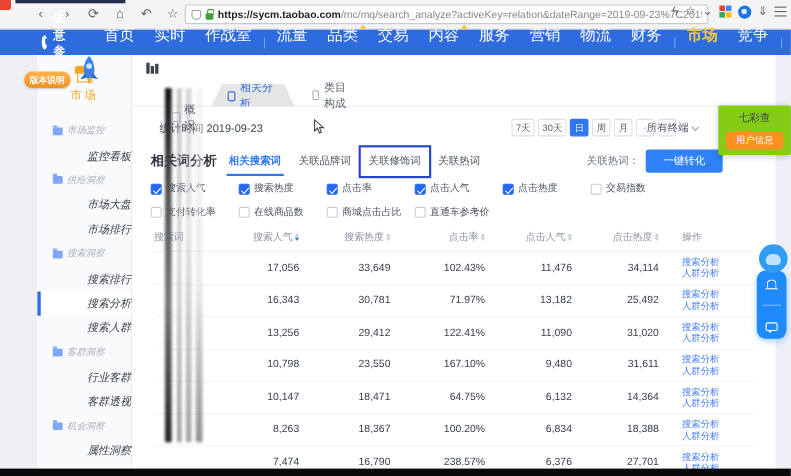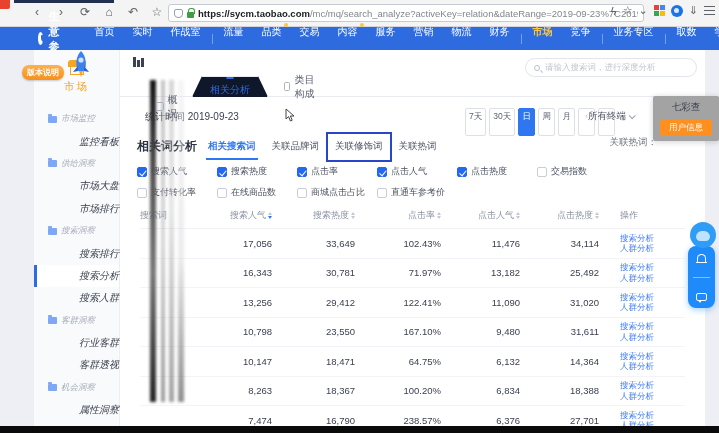--- a/index.html
+++ b/index.html
@@ -28,21 +28,21 @@
   .burger { width:11px; height:9px; border-top:1.5px solid #5f6368; border-bottom:1.5px solid #5f6368; position:relative; cursor:pointer; }
   .burger::after { content:''; position:absolute; left:0; top:2.6px; width:11px; height:1.5px; background:#5f6368; }
 
   
   .navbar { position:absolute; left:0; top:27px; width:719px; height:23px; background:#2e6bdf; display:flex; align-items:center; color:#fff; }
   .brand { display:flex; align-items:center; gap:5px; margin-left:38px; cursor:pointer; }
   .brand-ic { width:13px; height:13px; border-radius:50%; background:#fff; position:relative; }
   .brand-ic::after { content:''; position:absolute; left:3px; top:3px; width:7px; height:7px; background:#2e6bdf; border-radius:1px 4px 1px 4px; }
   .brand-name { font-size:11px; font-weight:bold; letter-spacing:.5px; }
   .nav-items { display:flex; align-items:center; margin-left:18px; }
-  .nav-item { font-size:10px; padding:0 9px; height:37px; line-height:23px; position:relative; cursor:pointer; white-space:nowrap; }
+  .nav-item { font-size:14px; padding:0 9px; height:37px; line-height:23px; position:relative; cursor:pointer; white-space:nowrap; }
   .nav-item.active { color:#f7c64a; font-weight:bold; }
   .nav-item.active::after { content:''; position:absolute; left:9px; right:9px; bottom:1px; height:2px; background:#f7c64a; border-radius:1px; }
   .nav-item .dot { position:absolute; top:3px; right:3px; width:4px; height:4px; border-radius:50%; background:#ffc53d; }
   .nav-sep { width:1px; height:10px; background:rgba(255,255,255,.35); margin:0 2px; }
 
   
   .side-gutter { position:absolute; left:0; top:50px; width:34px; height:383px; background:#edeff4; }
   .sidebar { position:absolute; left:34px; top:50px; width:86px; height:383px; background:#f9fafc; border-right:1px solid #eceef3; }
   .side-head { padding-top:10px; text-align:center; }
   .shop-ic { width:18px; height:16px; margin:0 auto; position:relative; }
@@ -64,38 +64,38 @@
   .rocket { position:absolute; left:46px; top:0; }
 
   
   .main { position:absolute; left:120px; top:50px; width:585px; height:383px; background:#fff; }
   .bars-ic { position:absolute; left:13px; top:7px; display:flex; align-items:flex-end; gap:1.5px; }
   .bars-ic i { display:block; width:2.5px; background:#3c4350; }
   .bars-ic i:nth-child(1){height:10px;} .bars-ic i:nth-child(2){height:7px;} .bars-ic i:nth-child(3){height:9px;}
   .ptab-row { position:absolute; left:0; top:26px; width:100%; height:21px; border-bottom:1px solid #e9ebf0; }
   .ptab { position:absolute; top:0; height:21px; display:flex; align-items:center; gap:4px; font-size:10px; color:#5a6170; cursor:pointer; padding:0 14px; }
   .ptab .doc-ic { width:8px; height:9px; border:1px solid #aab0bc; border-radius:1.5px; position:relative; }
-  .ptab.active { color:#2e6bdf; background:#0f172a; border:1px solid #e9ebf0; border-bottom:none; clip-path:polygon(0 100%, 10px 0, calc(100% - 10px) 0, 100% 100%);flex-direction:column; }
+  .ptab.active { color:#2e6bdf; background:#e5e5e5; border:1px solid #e9ebf0; border-bottom:none; clip-path:polygon(0 100%, 10px 0, calc(100% - 10px) 0, 100% 100%); }
   .ptab.active .doc-ic { border-color:#2e6bdf; }
   .search-box { position:absolute; right:8px; top:8px; width:172px; height:19px; border:1px solid #e2e5ec; border-radius:10px; display:flex; align-items:center; padding:0 8px; gap:5px; background:#fff; }
   .mag-ic { width:6px; height:6px; border:1.2px solid #b9bfca; border-radius:50%; position:relative; flex:none; }
   .mag-ic::after { content:''; position:absolute; left:5px; top:5px; width:3px; height:1.2px; background:#b9bfca; transform:rotate(45deg); }
   .search-ph { font-size:8.5px; color:#c0c5cf; white-space:nowrap; }
 
   .date-row { position:absolute; left:0; top:56px; width:100%; height:22px; }
   .stat-time { position:absolute; left:25px; top:4px; font-size:10px; color:#3a4150; }
   .cursor-ic { position:absolute; left:165px; top:2px; }
   .range-btns { position:absolute; left:345px; top:2px; display:flex; gap:3px; }
-  .rbtn { min-width:17px; padding:0 3px; height:28px; line-height:14px; text-align:center; font-size:8.5px; color:#5a6170; border:1px solid #dde0e7; border-radius:2px; background:#fff; cursor:pointer; }
+  .rbtn { min-width:17px; padding:0 3px; height:16px; line-height:14px; text-align:center; font-size:8.5px; color:#5a6170; border:1px solid #dde0e7; border-radius:2px; background:#fff; cursor:pointer; }
   .rbtn.active { background:#2e77f0; border-color:#2e77f0; color:#fff; }
   .rbtn.chev { color:#b7bcc6; }
   .terminal { position:absolute; left:468px; top:4px; font-size:9.5px; color:#4a5160; cursor:pointer; display:flex; align-items:center; gap:3px; }
   .chev-down { width:5px; height:5px; border-right:1.2px solid #9aa0ab; border-bottom:1.2px solid #9aa0ab; transform:rotate(45deg) translateY(-1px); }
 
-  .popup { position:absolute; left:653px; top:96px; width:66px; background:#a3a3a3; box-shadow:0 1px 6px rgba(0,0,0,.18); border-radius:2px; z-index:40; padding-bottom:5px; }
+  .popup { position:absolute; left:653px; top:96px; width:66px; background:#84cc16; box-shadow:0 1px 6px rgba(0,0,0,.18); border-radius:2px; z-index:40; padding-bottom:5px; }
   .popup-title { font-size:9.5px; color:#3a4150; text-align:center; padding:5px 0 6px; cursor:pointer; }
   .popup-badge { margin:0 auto; width:52px; background:#ff8f1f; color:#fff; font-size:8.5px; text-align:center; border-radius:2px; padding:2px 0; cursor:pointer; }
 
   .section-row { position:absolute; left:0; top:84px; width:100%; height:26px; }
   .sec-title { position:absolute; left:17px; top:4px; font-size:12px; font-weight:bold; color:#2b3240; }
   .sec-tabs { position:absolute; left:88px; top:6px; display:flex; gap:16px; }
   .stab { font-size:9.5px; color:#4a5160; cursor:pointer; position:relative; padding-bottom:7px; }
   .stab.active { color:#2e77f0;font-weight:bold; }
   .stab.active::after { content:''; position:absolute; left:-2px; right:-2px; bottom:0; height:2px; background:#2e77f0; }
   .stab.boxed::before { content:''; position:absolute; left:-9px; top:-8px; right:-9px; bottom:-2px; border:2px solid #2746c8; }
@@ -286,24 +286,20 @@
 <div class="main">
   <div class="bars-ic">
       <i></i>
       <i></i>
       <i></i>
     </div>
 
   <div class="ptab-row"></div>
   <div id="ptabs"></div>
 
-  <div class="search-box">
-    <span class="mag-ic"></span>
-    <span class="search-ph">请输入搜索词，进行深度分析</span>
-  </div>
 
   <div class="date-row">
     <div class="stat-time"><span>统计时间</span> <span>2019-09-23</span></div>
     <div class="cursor-ic">
       <svg width="11" height="14" viewBox="0 0 11 14">
           <path d="M1 1 L1 11 L3.6 8.6 L5.4 13 L7.2 12.2 L5.4 8 L9 8 Z" fill="#fff" stroke="#444" stroke-width="1"></path>
         </svg>
     </div>
     <div class="range-btns" id="range-btns">
         <div class="rbtn">7天</div>
@@ -323,20 +319,21 @@
   <div class="section-row">
     <div class="sec-title">相关词分析</div>
     <div class="sec-tabs" id="sec-tabs">
         <div class="stab active">相关搜索词</div>
         <div class="stab">关联品牌词</div>
         <div class="stab boxed">关联修饰词</div>
         <div class="stab">关联热词</div>
       </div>
     <div class="tool-wrap">
       <span class="tool-lbl">关联热词：</span>
+      <button class="tool-btn">一键转化</button>
     </div>
   </div>
 
   <div class="metrics" id="metrics">
       <div class="m-row">
         <div class="m-item">
           <div class="cbox on"></div>
           <div class="m-lbl">搜索人气</div>
         </div>
         <div class="m-item">

